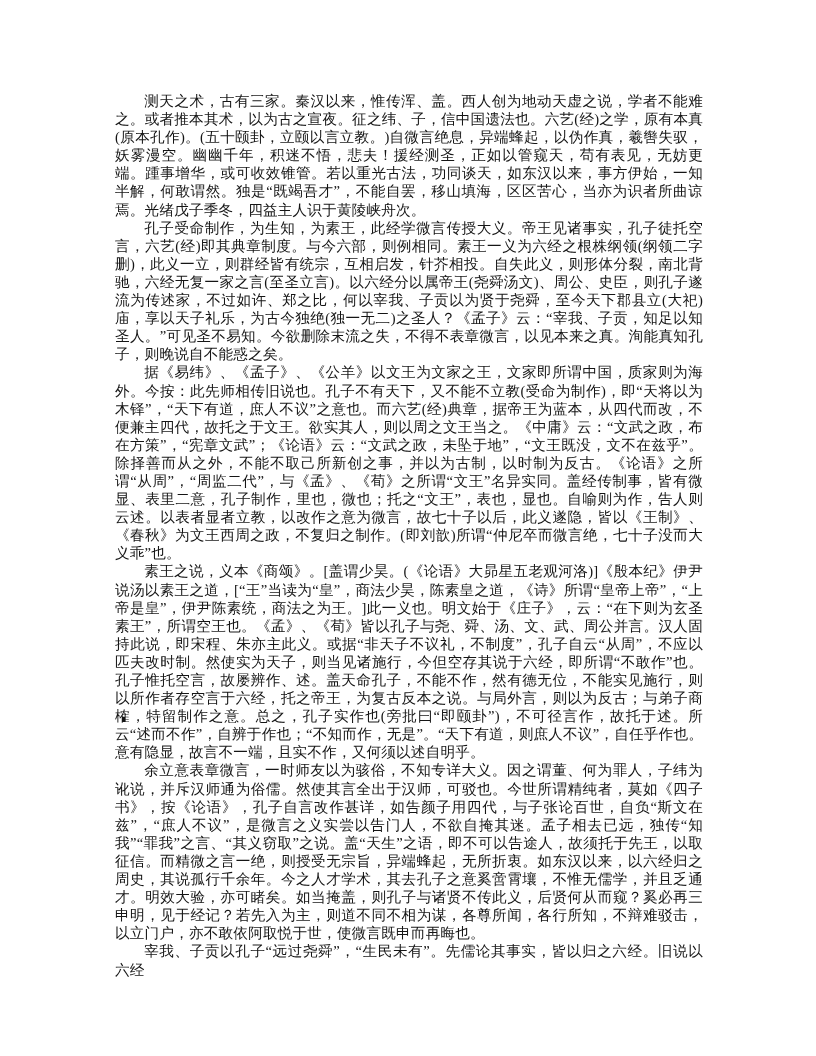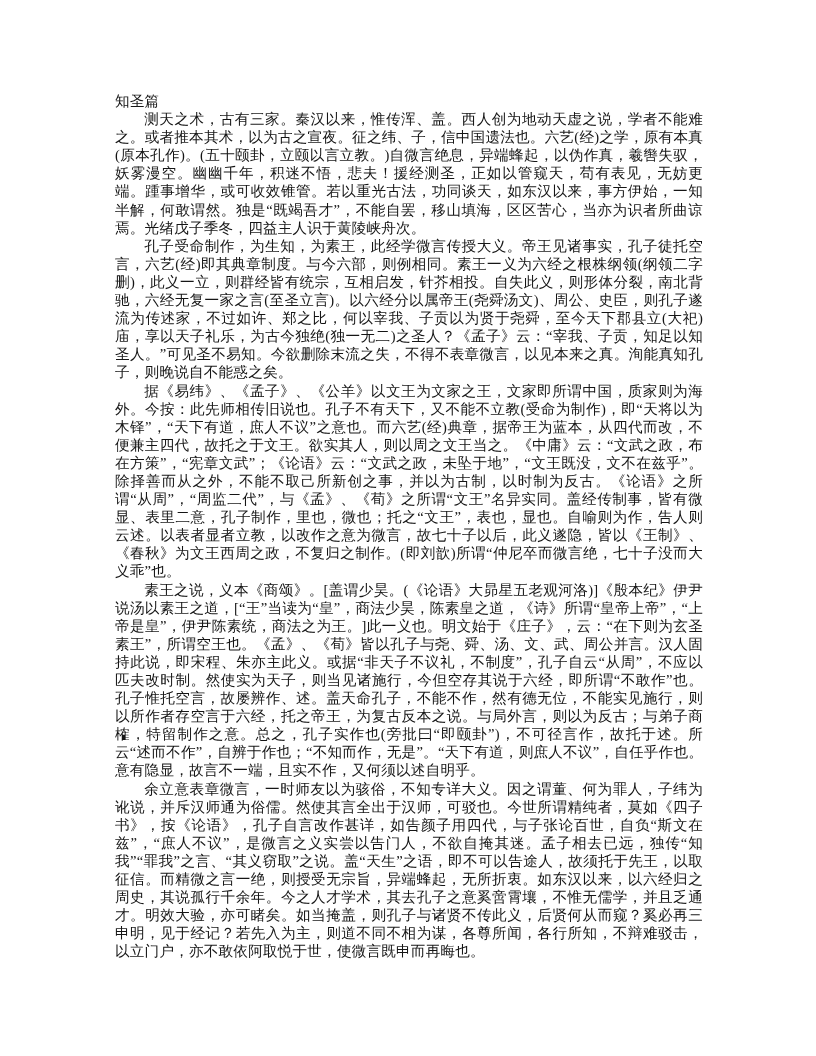--- a/index.html
+++ b/index.html
@@ -35,20 +35,20 @@
   .text-block p {
     margin: 0;
     text-indent: 2em;
   }
 </style>
 </head>
 <body>
 
 <div class="sheet">
   <div class="text-block">
-    <h1 class="doc-title">知圣篇</h1>
     <p>测天之术，古有三家。秦汉以来，惟传浑、盖。西人创为地动天虚之说，学者不能难之。或者推本其术，以为古之宣夜。征之纬、子，信中国遗法也。六艺(经)之学，原有本真(原本孔作)。(五十颐卦，立颐以言立教。)自微言绝息，异端蜂起，以伪作真，羲辔失驭，妖雾漫空。幽幽千年，积迷不悟，悲夫！援经测圣，正如以管窥天，苟有表见，无妨更端。踵事增华，或可收效锥管。若以重光古法，功同谈天，如东汉以来，事方伊始，一知半解，何敢谓然。独是“既竭吾才”，不能自罢，移山填海，区区苦心，当亦为识者所曲谅焉。光绪戊子季冬，四益主人识于黄陵峡舟次。</p>
     <p>孔子受命制作，为生知，为素王，此经学微言传授大义。帝王见诸事实，孔子徒托空言，六艺(经)即其典章制度。与今六部，则例相同。素王一义为六经之根株纲领(纲领二字删)，此义一立，则群经皆有统宗，互相启发，针芥相投。自失此义，则形体分裂，南北背驰，六经无复一家之言(至圣立言)。以六经分以属帝王(尧舜汤文)、周公、史臣，则孔子遂流为传述家，不过如许、郑之比，何以宰我、子贡以为贤于尧舜，至今天下郡县立(大祀)庙，享以天子礼乐，为古今独绝(独一无二)之圣人？《孟子》云：“宰我、子贡，知足以知圣人。”可见圣不易知。今欲删除末流之失，不得不表章微言，以见本来之真。洵能真知孔子，则晚说自不能惑之矣。</p>
     <p>据《易纬》、《孟子》、《公羊》以文王为文家之王，文家即所谓中国，质家则为海外。今按：此先师相传旧说也。孔子不有天下，又不能不立教(受命为制作)，即“天将以为木铎”，“天下有道，庶人不议”之意也。而六艺(经)典章，据帝王为蓝本，从四代而改，不便兼主四代，故托之于文王。欲实其人，则以周之文王当之。《中庸》云：“文武之政，布在方策”，“宪章文武”；《论语》云：“文武之政，未坠于地”，“文王既没，文不在兹乎”。除择善而从之外，不能不取己所新创之事，并以为古制，以时制为反古。《论语》之所谓“从周”，“周监二代”，与《孟》、《荀》之所谓“文王”名异实同。盖经传制事，皆有微显、表里二意，孔子制作，里也，微也；托之“文王”，表也，显也。自喻则为作，告人则云述。以表者显者立教，以改作之意为微言，故七十子以后，此义遂隐，皆以《王制》、《春秋》为文王西周之政，不复归之制作。(即刘歆)所谓“仲尼卒而微言绝，七十子没而大义乖”也。</p>
     <p>素王之说，义本《商颂》。[盖谓少昊。(《论语》大昴星五老观河洛)]《殷本纪》伊尹说汤以素王之道，[“王”当读为“皇”，商法少昊，陈素皇之道，《诗》所谓“皇帝上帝”，“上帝是皇”，伊尹陈素统，商法之为王。]此一义也。明文始于《庄子》，云：“在下则为玄圣素王”，所谓空王也。《孟》、《荀》皆以孔子与尧、舜、汤、文、武、周公并言。汉人固持此说，即宋程、朱亦主此义。或据“非天子不议礼，不制度”，孔子自云“从周”，不应以匹夫改时制。然使实为天子，则当见诸施行，今但空存其说于六经，即所谓“不敢作”也。孔子惟托空言，故屡辨作、述。盖天命孔子，不能不作，然有德无位，不能实见施行，则以所作者存空言于六经，托之帝王，为复古反本之说。与局外言，则以为反古；与弟子商榷，特留制作之意。总之，孔子实作也(旁批曰“即颐卦”)，不可径言作，故托于述。所云“述而不作”，自辨于作也；“不知而作，无是”。“天下有道，则庶人不议”，自任乎作也。意有隐显，故言不一端，且实不作，又何须以述自明乎。</p>
     <p>余立意表章微言，一时师友以为骇俗，不知专详大义。因之谓董、何为罪人，子纬为讹说，并斥汉师通为俗儒。然使其言全出于汉师，可驳也。今世所谓精纯者，莫如《四子书》，按《论语》，孔子自言改作甚详，如告颜子用四代，与子张论百世，自负“斯文在兹”，“庶人不议”，是微言之义实尝以告门人，不欲自掩其迷。孟子相去已远，独传“知我”“罪我”之言、“其义窃取”之说。盖“天生”之语，即不可以告途人，故须托于先王，以取征信。而精微之言一绝，则授受无宗旨，异端蜂起，无所折衷。如东汉以来，以六经归之周史，其说孤行千余年。今之人才学术，其去孔子之意奚啻霄壤，不惟无儒学，并且乏通才。明效大验，亦可睹矣。如当掩盖，则孔子与诸贤不传此义，后贤何从而窥？奚必再三申明，见于经记？若先入为主，则道不同不相为谋，各尊所闻，各行所知，不辩难驳击，以立门户，亦不敢依阿取悦于世，使微言既申而再晦也。</p>
+    <p>宰我、子贡以孔子“远过尧舜”，“生民未有”。先儒论其事实，皆以归之六经。旧说以六经</p>
   </div>
 </div>
 
 </body></html>

